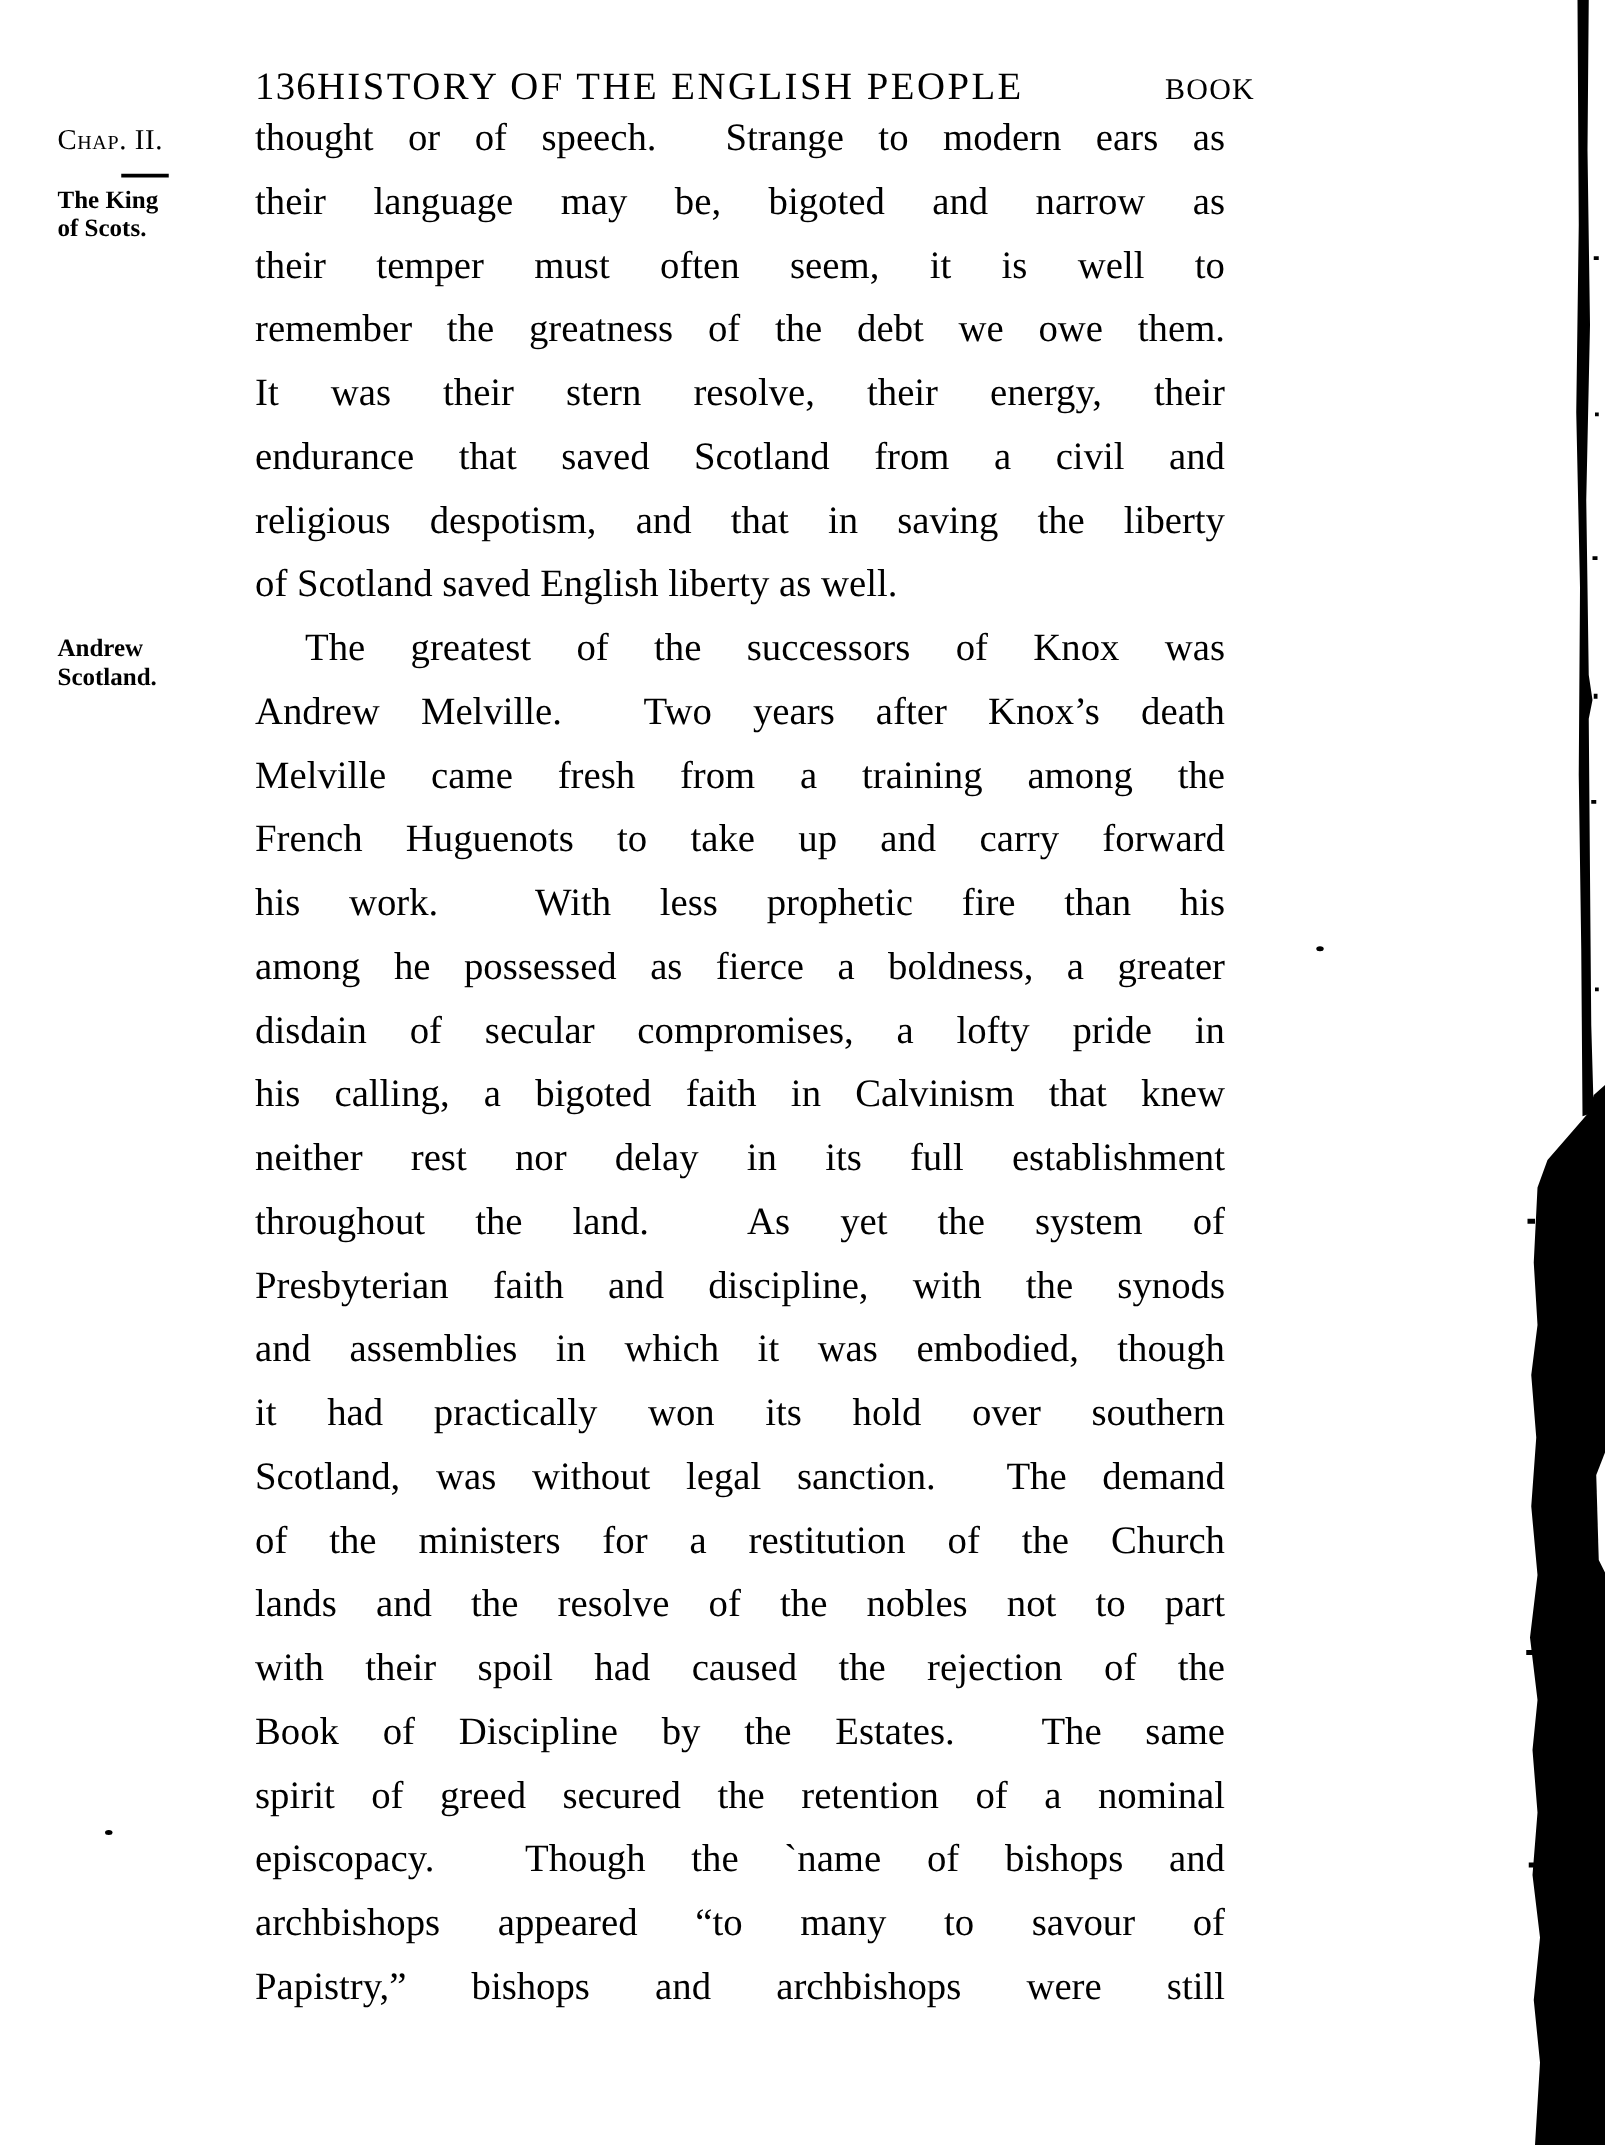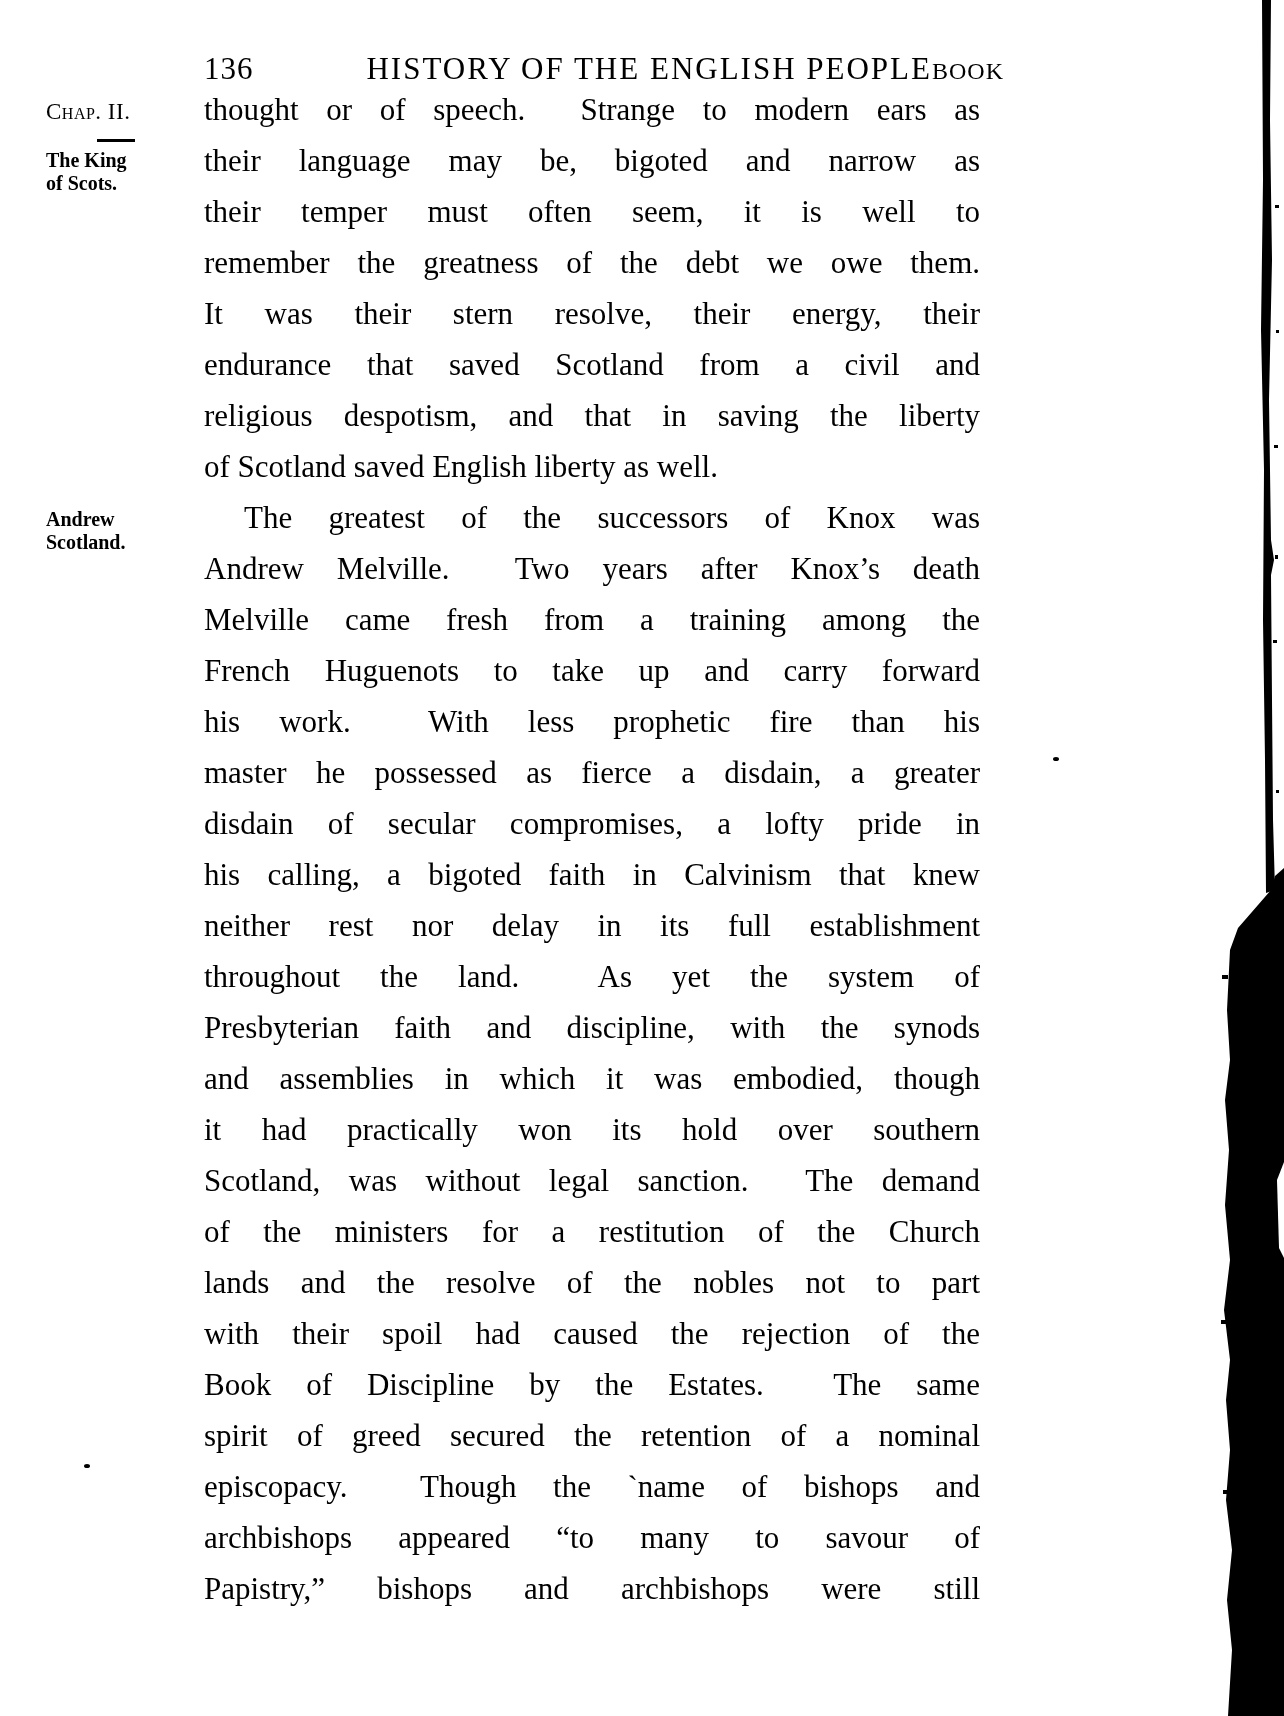--- a/index.html
+++ b/index.html
@@ -9,21 +9,21 @@
     overflow:hidden;
   }
   .page{position:absolute;inset:0;background:#ffffff;}
 
   
   .running-header{
     position:absolute;left:204px;top:16px;width:800px;
     display:flex;align-items:baseline;
   }
   .page-num{font-size:31px;line-height:34px;letter-spacing:1px;margin-top:36px;}
-  .header-title{flex:1;text-align:right;font-size:31px;line-height:34px;letter-spacing:2px;}
+  .header-title{flex:1;text-align:left;font-size:31px;line-height:34px;letter-spacing:2px;}
   .book-label{font-size:24px;line-height:34px;letter-spacing:1px;}
 
   
   .margin-note{
     position:absolute;left:46px;width:116px;
     font-size:20px;line-height:23px;font-weight:bold;
   }
   .margin-note.smallcaps{
     font-weight:normal;font-variant:small-caps;font-size:23px;letter-spacing:.5px;
   }
@@ -79,21 +79,21 @@
       <div class="bline">remember the greatness of the debt we owe them.</div>
       <div class="bline">It was their stern resolve, their energy, their</div>
       <div class="bline">endurance that saved Scotland from a civil and</div>
       <div class="bline">religious despotism, and that in saving the liberty</div>
       <div class="bline no-just">of Scotland saved English liberty as well.</div>
       <div class="bline indent">The greatest of the successors of Knox was</div>
       <div class="bline">Andrew Melville.  Two years after Knox’s death</div>
       <div class="bline">Melville came fresh from a training among the</div>
       <div class="bline">French Huguenots to take up and carry forward</div>
       <div class="bline">his work.  With less prophetic fire than his</div>
-      <div class="bline">master he possessed as fierce a disdain, a greater</div>
+      <div class="bline">among he possessed as fierce a boldness, a greater</div>
       <div class="bline">disdain of secular compromises, a lofty pride in</div>
       <div class="bline">his calling, a bigoted faith in Calvinism that knew</div>
       <div class="bline">neither rest nor delay in its full establishment</div>
       <div class="bline">throughout the land.  As yet the system of</div>
       <div class="bline">Presbyterian faith and discipline, with the synods</div>
       <div class="bline">and assemblies in which it was embodied, though</div>
       <div class="bline">it had practically won its hold over southern</div>
       <div class="bline">Scotland, was without legal sanction.  The demand</div>
       <div class="bline">of the ministers for a restitution of the Church</div>
       <div class="bline">lands and the resolve of the nobles not to part</div>

